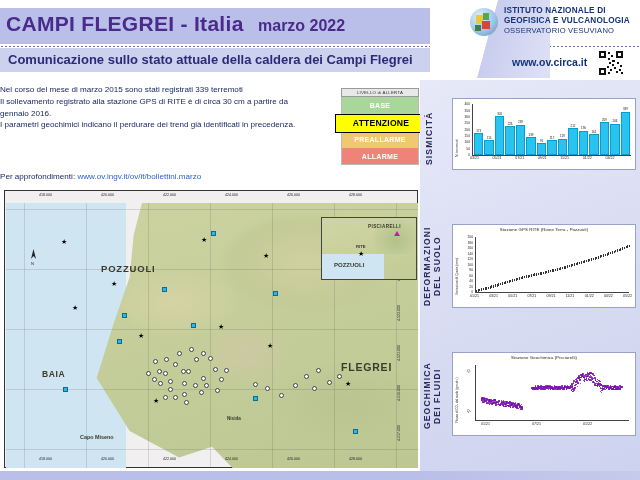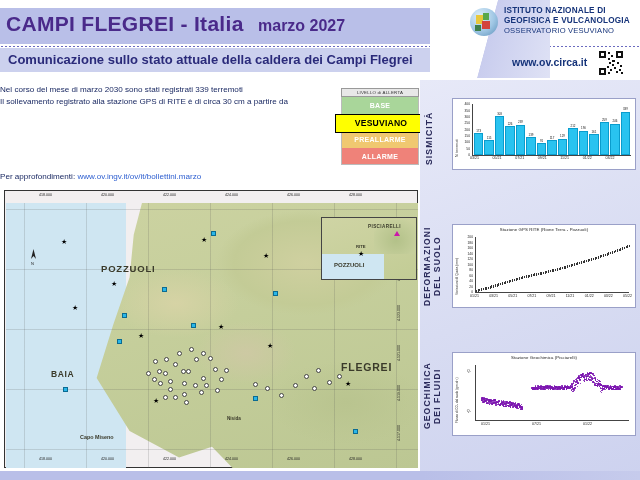--- a/index.html
+++ b/index.html
@@ -189,21 +189,21 @@
 </head>
 <body>
 
 <div id="header">
   <div class="hdr-band"></div>
   <div class="hdr-band2"></div>
   <div class="dotted-row"></div>
   <div id="hdr-diag"></div>
 
   <div id="title-main">CAMPI FLEGREI  -  Italia</div>
-  <div id="title-date">marzo 2027</div>
+  <div id="title-date">marzo 2022</div>
   <div id="subtitle">Comunicazione sullo stato attuale della caldera dei Campi Flegrei</div>
 
   <div id="hdr-right">
     <div id="globe">
       <span class="c1"></span>
         <span class="c2"></span>
         <span class="c3"></span>
         <span class="c4"></span>
     </div>
     <div id="inst-lines">
@@ -238,36 +238,38 @@
         <rect x="21" y="19" width="2" height="2"></rect>
           <rect x="23" y="22" width="2" height="2"></rect>
         <rect x="10" y="22" width="2" height="2"></rect>
           <rect x="14" y="10" width="2" height="2"></rect>
       </g>
     </svg>
   </div>
 </div>
 
 <div id="intro">
-  <div class="itxt">Nel corso del mese di marzo 2030 sono stati registrati 339 terremoti</div>
+  <div class="itxt">Nel corso del mese di marzo 2015 sono stati registrati 339 terremoti</div>
   <div class="itxt">Il sollevamento registrato alla stazione GPS di RITE è di circa 30 cm a partire da</div>
+  <div class="itxt">gennaio 2016.</div>
+  <div class="itxt">I parametri geochimici indicano il perdurare dei trend già identificati in precedenza.</div>
 </div>
 <div id="appro">
   <span>Per approfondimenti:</span>
   <span class="link">www.ov.ingv.it/ov/it/bollettini.marzo</span>
 </div>
 
 <div id="alert-box">
   <div id="alert-head">LIVELLO di ALLERTA</div>
   <div class="alvl base">BASE</div>
   <div class="alvl" style="background:#ffff00;visibility:hidden;"></div>
   <div class="alvl prealarm">PREALLARME</div>
   <div class="alvl alarm">ALLARME</div>
 </div>
-<div id="attenzione">VESUVIANO</div>
+<div id="attenzione">ATTENZIONE</div>
 
 <div id="right-panel">
 
   <div class="vlabel" style="left:4px; top:18px; height:80px;">SISMICITÀ</div>
   <div class="vlabel" style="left:2px; top:140px; height:92px; white-space:pre-line;">DEFORMAZIONI
 DEL SUOLO</div>
   <div class="vlabel" style="left:2px; top:270px; height:92px; white-space:pre-line;">GEOCHIMICA
 DEI FLUIDI</div>
 
   <div class="chart-card" id="chart-seis" style="left:32px; top:18px; width:184px; height:72px;">
@@ -1032,21 +1034,21 @@
       <div class="ihill"></div>
     <div class="mlbl" style="left:46px; top:6px; font-size:4.6px; letter-spacing:.4px;">PISCIARELLI</div>
     <div class="marker-tri" style="left:72px; top:13px;"></div>
     <div class="mlbl" style="left:34px; top:26px; font-size:4.2px;">RITE</div>
     <div class="marker-star" style="left:36px; top:33px;">★</div>
     <div class="mlbl" style="left:12px; top:44px; font-size:6px;">POZZUOLI</div>
   </div>
 
   <div class="mlbl" style="left:96px; top:72px; font-size:9.5px; letter-spacing:.8px;">POZZUOLI</div>
   <div class="mlbl" style="left:336px; top:170px; font-size:10.5px; letter-spacing:.8px;">FLEGREI</div>
-  <div class="mlbl" style="left:46px; top:178px; font-size:8.5px; letter-spacing:.6px;text-align:center;">BAIA</div>
+  <div class="mlbl" style="left:37px; top:178px; font-size:8.5px; letter-spacing:.6px;text-align:center;">BAIA</div>
   <div class="mlbl" style="left:222px; top:225px; font-size:4.6px;">Nisida</div>
   <div class="mlbl" style="left:75px; top:243px; font-size:5.4px;">Capo Miseno</div>
 
   <div class="marker-sq" style="left:206px; top:40px;"></div>
   <div class="marker-sq" style="left:157px; top:96px;"></div>
   <div class="marker-sq" style="left:117px; top:122px;"></div>
   <div class="marker-sq" style="left:112px; top:148px;"></div>
   <div class="marker-sq" style="left:186px; top:132px;"></div>
   <div class="marker-sq" style="left:268px; top:100px;"></div>
   <div class="marker-sq" style="left:248px; top:205px;"></div>

